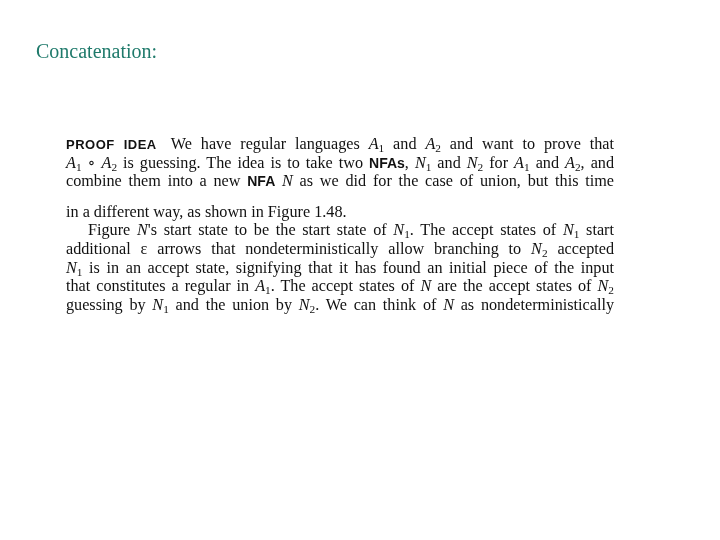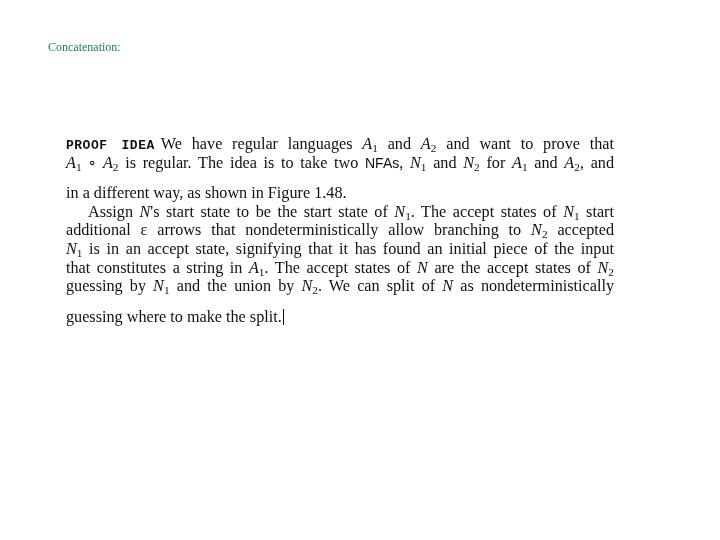--- a/index.html
+++ b/index.html
@@ -8,24 +8,24 @@
       background: #ffffff;
     }
     body {
       width: 720px;
       height: 540px;
       position: relative;
       overflow: hidden;
     }
     .slide-title {
       position: absolute;
-      left: 48px;
+      left: 36px;
       top: 40px;
       font-family: "Liberation Serif", "DejaVu Serif", serif;
-      font-size: 12px;
+      font-size: 20px;
       color: #1f7a6b;
       white-space: nowrap;
     }
     .excerpt {
       position: absolute;
       left: 66px;
       top: 135px;
       width: 548px;
       font-family: "Liberation Serif", "DejaVu Serif", serif;
       font-size: 16.2px;
@@ -40,29 +40,30 @@
       height: 18.6px;
     }
     .line.last {
       text-align-last: left;
       margin-top: 12px;
     }
     .indent {
       padding-left: 22px;
     }
     .label {
-      font-family: Liberation Mono, monospace;
+      font-family: Liberation Sans, sans-serif;
       font-weight: bold;
       font-size: 13px;
       letter-spacing: 0.5px;
-      margin-right: 6px;
+      margin-right: 14px;
     }
     .sans {
       font-family: "Liberation Sans", "DejaVu Sans", sans-serif;
       font-size: 14px;
+      font-weight: bold;
     }
     i.m { font-style: italic; }
     sub { font-size: 0.7em; vertical-align: -0.25em; line-height: 0; }
     .cursor {
       display: inline-block;
       width: 1px;
       height: 16px;
       background: #111;
       vertical-align: -3px;
       margin-left: 1px;
@@ -70,30 +71,30 @@
   </style>
 </head>
 <body>
 
 <div class="slide-title">Concatenation:</div>
 
 <div class="excerpt">
 
   <span class="line"><span class="label">PROOF IDEA</span><span>We have regular languages </span><i class="m">A</i><sub>1</sub><span> and </span><i class="m">A</i><sub>2</sub><span> and want to prove that</span></span>
 
-  <span class="line"><i class="m">A</i><sub>1</sub><span> ∘ </span><i class="m">A</i><sub>2</sub><span> is regular. The idea is to take two </span><span class="sans">NFAs</span><span>, </span><i class="m">N</i><sub>1</sub><span> and </span><i class="m">N</i><sub>2</sub><span> for </span><i class="m">A</i><sub>1</sub><span> and </span><i class="m">A</i><sub>2</sub><span>, and</span></span>
+  <span class="line"><i class="m">A</i><sub>1</sub><span> ∘ </span><i class="m">A</i><sub>2</sub><span> is guessing. The idea is to take two </span><span class="sans">NFAs</span><span>, </span><i class="m">N</i><sub>1</sub><span> and </span><i class="m">N</i><sub>2</sub><span> for </span><i class="m">A</i><sub>1</sub><span> and </span><i class="m">A</i><sub>2</sub><span>, and</span></span>
 
+  <span class="line"><span>combine them into a new </span><span class="sans">NFA</span> <i class="m">N</i><span> as we did for the case of union, but this time</span></span>
 
   <span class="line last"><span>in a different way, as shown in Figure 1.48.</span></span>
 
-  <span class="line indent"><span>Assign </span><i class="m">N</i><span>'s start state to be the start state of </span><i class="m">N</i><sub>1</sub><span>. The accept states of </span><i class="m">N</i><sub>1</sub><span> start</span></span>
+  <span class="line indent"><span>Figure </span><i class="m">N</i><span>'s start state to be the start state of </span><i class="m">N</i><sub>1</sub><span>. The accept states of </span><i class="m">N</i><sub>1</sub><span> start</span></span>
 
   <span class="line"><span>additional ε arrows that nondeterministically allow branching to </span><i class="m">N</i><sub>2</sub><span> accepted</span></span>
 
   <span class="line"><i class="m">N</i><sub>1</sub><span> is in an accept state, signifying that it has found an initial piece of the input</span></span>
 
-  <span class="line"><span>that constitutes a string in </span><i class="m">A</i><sub>1</sub><span>. The accept states of </span><i class="m">N</i><span> are the accept states of </span><i class="m">N</i><sub>2</sub></span>
+  <span class="line"><span>that constitutes a regular in </span><i class="m">A</i><sub>1</sub><span>. The accept states of </span><i class="m">N</i><span> are the accept states of </span><i class="m">N</i><sub>2</sub></span>
 
 
-  <span class="line"><span>guessing by </span><i class="m">N</i><sub>1</sub><span> and the union by </span><i class="m">N</i><sub>2</sub><span>. We can split of </span><i class="m">N</i><span> as nondeterministically</span></span>
+  <span class="line"><span>guessing by </span><i class="m">N</i><sub>1</sub><span> and the union by </span><i class="m">N</i><sub>2</sub><span>. We can think of </span><i class="m">N</i><span> as nondeterministically</span></span>
 
-  <span class="line last"><span>guessing where to make the split.</span><span class="cursor"></span></span>
 </div>
 
 </body></html>

